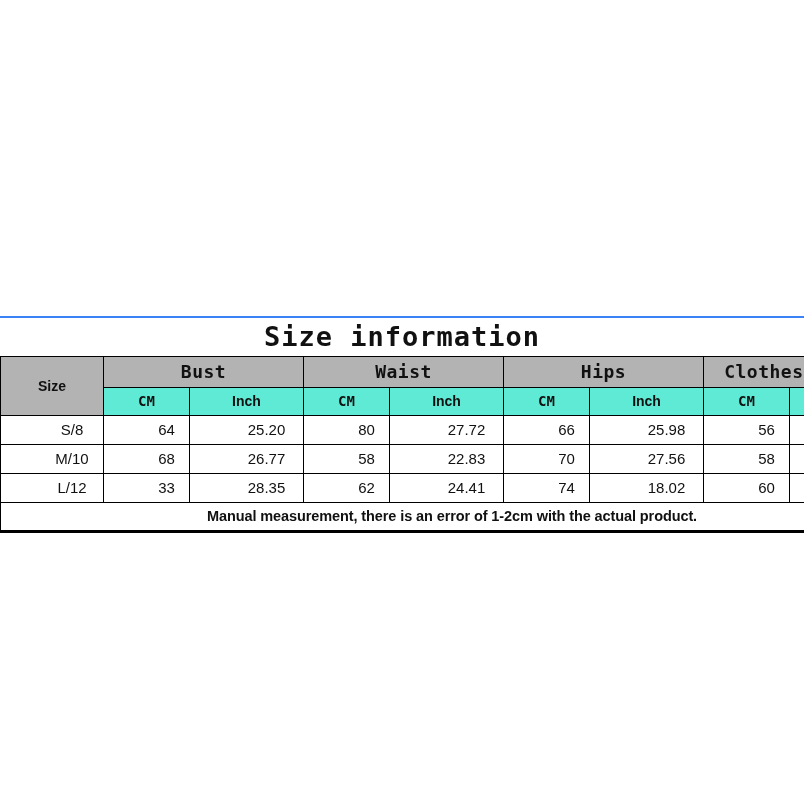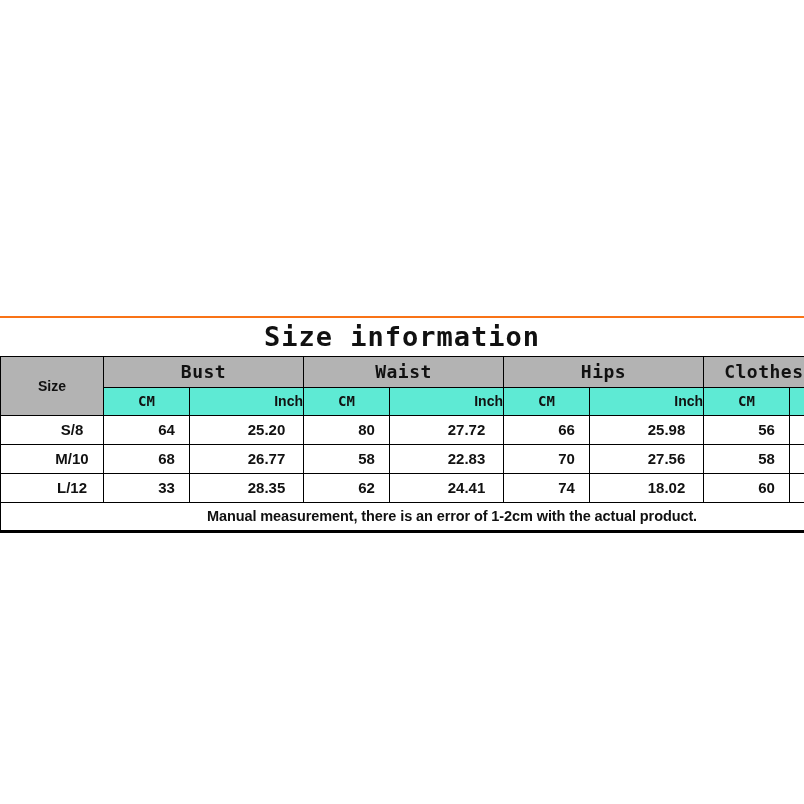--- a/index.html
+++ b/index.html
@@ -18,21 +18,21 @@
     width: 804px;
     height: 804px;
     background: #ffffff;
   }
   .size-chart {
     position: absolute;
     left: 0;
     top: 316px;
     width: 804px;
     background: #ffffff;
-    border-top: 2px solid #f97316;
+    border-top: 2px solid #3b82f6;
     border-bottom: 2px solid #000000;
     box-sizing: border-box;
   }
   .chart-title {
     text-align: center;
     font-family: "DejaVu Sans Mono", "Liberation Mono", monospace;
     font-size: 27px;
     font-weight: 700;
     color: #111111;
     letter-spacing: 1px;
@@ -75,25 +75,24 @@
     font-size: 14px;
     font-weight: 700;
     height: 22px;
   }
   tr.head-sub td.unit-cm {
     font-family: "DejaVu Sans Mono", "Liberation Mono", monospace;
     letter-spacing: 0;
   }
   tr.head-sub td.unit-inch {
     font-family: "Liberation Sans", sans-serif;
-    text-align: right;
   }
   tr.data-row td {
     font-size: 15px;
-    font-weight: 700;
+    font-weight: 400;
     height: 23px;
     padding-left: 40px;
   }
   tr.data-row td.size-label {
     font-size: 15px;
   }
   tr.note-row td {
     font-size: 14.5px;
     font-weight: 700;
     height: 22px;

